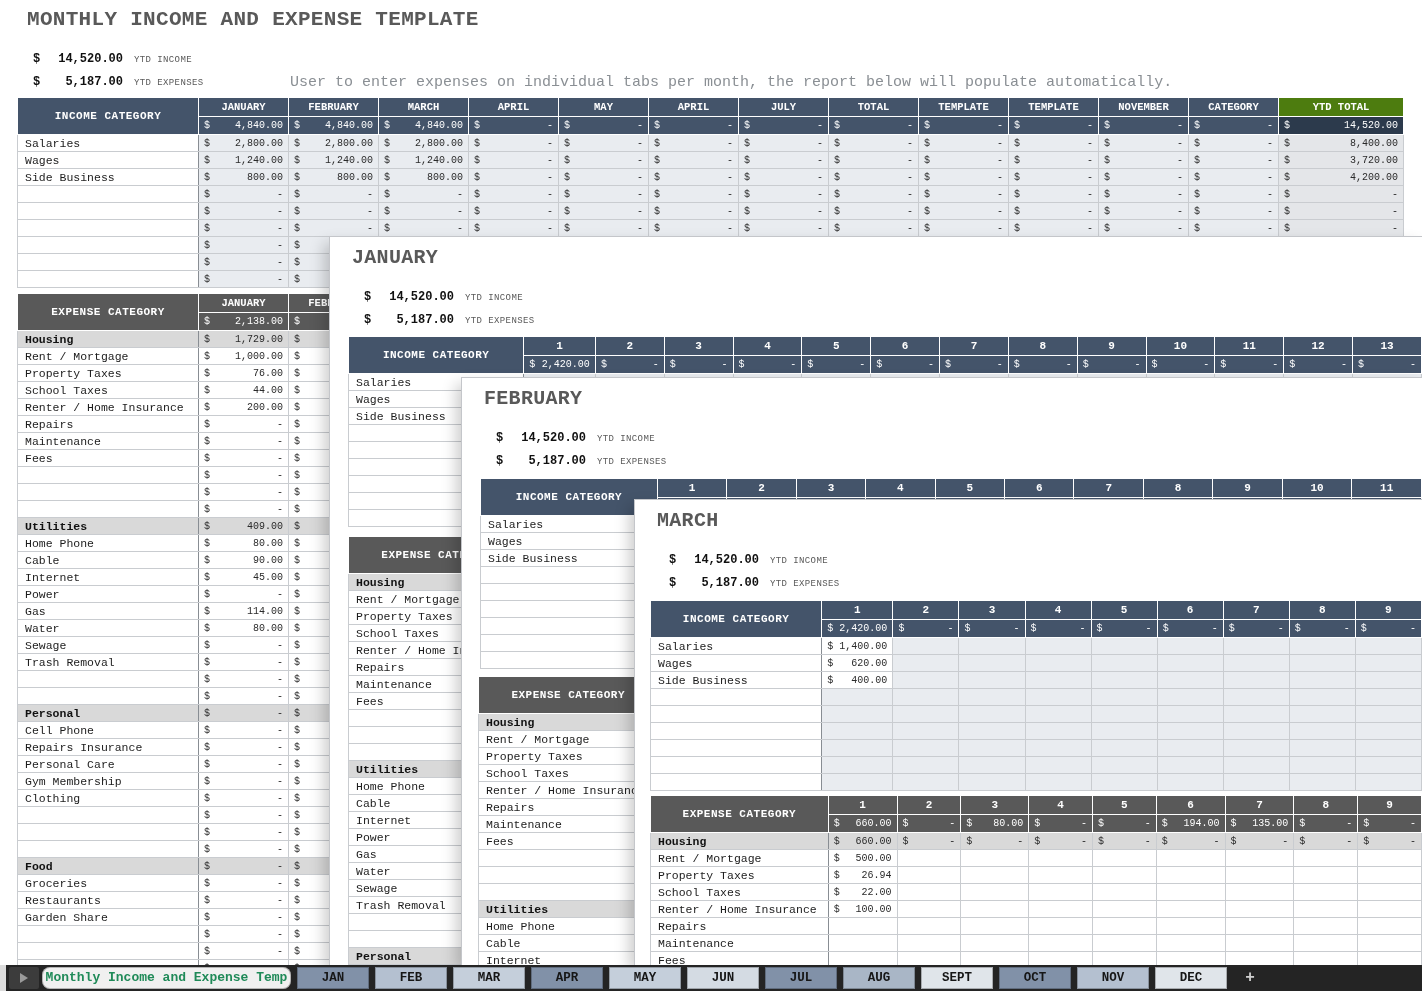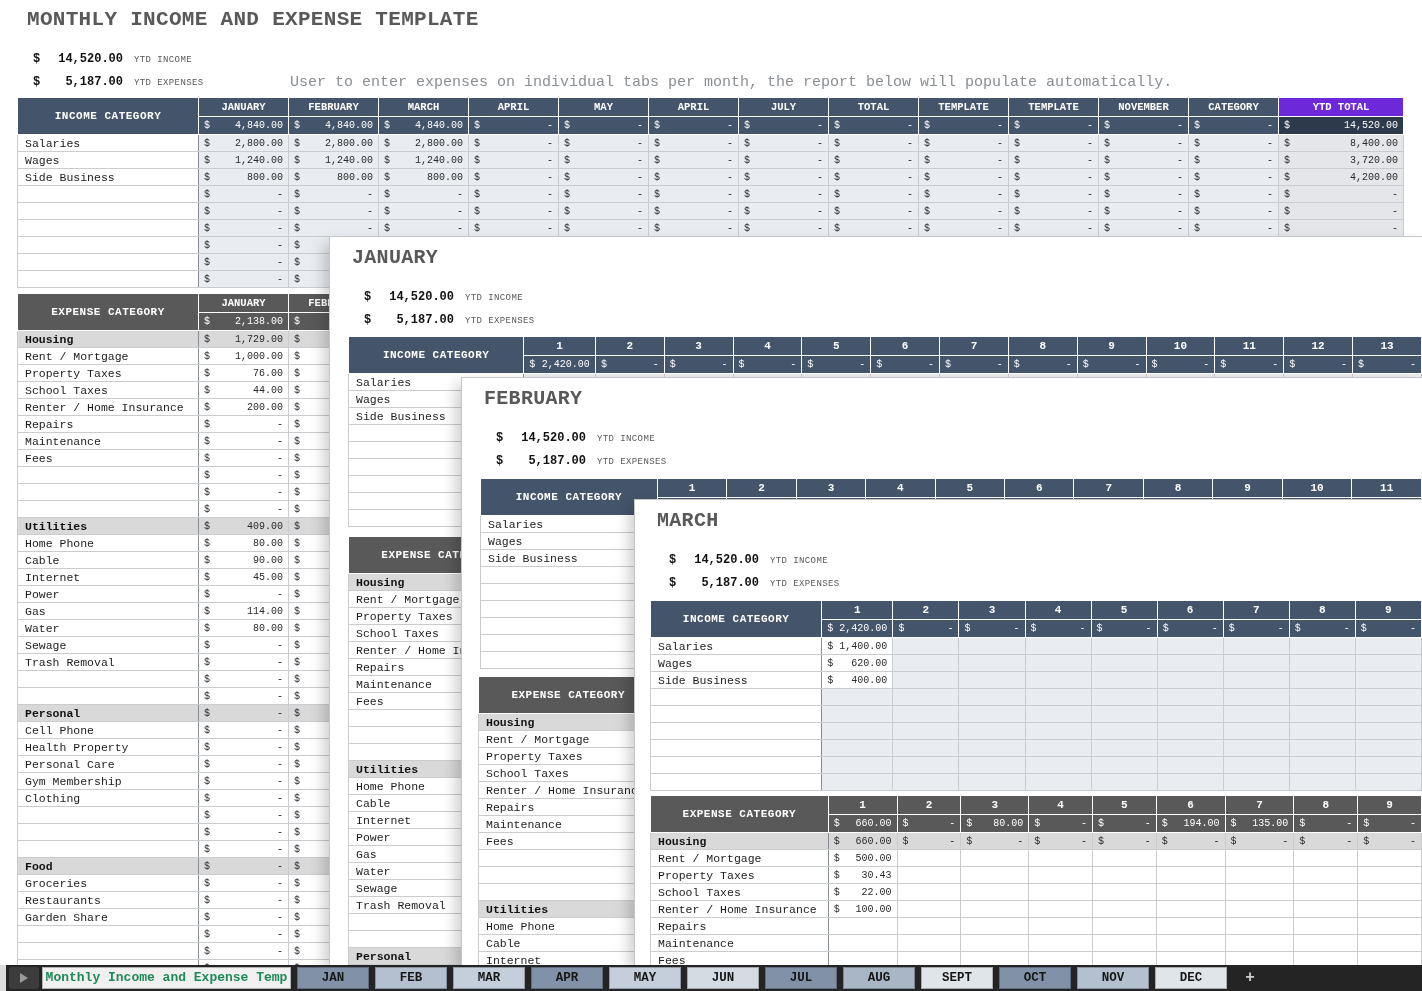--- a/index.html
+++ b/index.html
@@ -19,21 +19,21 @@
   .note{position:absolute;left:290px;top:74px;font-size:15px;color:#8a8f94;}
 
   
   table.money{border-collapse:collapse;table-layout:fixed;position:absolute;background:#fff;
               border:1px solid #5d6168;}
   .money th,.money td{padding:0;overflow:hidden;white-space:nowrap;
                       border:1px solid #c9ccd0;}
   .money th{border-color:rgba(255,255,255,.28);}
   .money .rch{color:#fff;font-size:11px;font-weight:bold;letter-spacing:.5px;text-align:center;
               vertical-align:middle;}
-  .navy{background:#44546a;} .gray{background:#595959;} .ytdnavy{background:#6d28d9;}
+  .navy{background:#44546a;} .gray{background:#595959;} .ytdnavy{background:#4d7c0f;}
   .money th.mh{color:#fff;font-size:10.5px;font-weight:bold;height:18px;text-align:center;}
   .money td.tot{height:17px;border-color:rgba(255,255,255,.22);}
   .money td.tot .mc,.money td.ytot .mc{color:#fff;}
   .money td.ytot{background:#2c3a4c;border-color:rgba(255,255,255,.22);}
   .mc{display:flex;justify-content:space-between;align-items:center;padding:0 5px;
       font-size:10px;height:16px;color:#2a2a2a;}
   .mc .ds{font-weight:normal;}
   tr.r td{height:16px;}
   td.lbl{background:#fff;font-size:11.5px;color:#1c1c1c;padding-left:7px;
          border-right-color:#888d93;}
@@ -1325,21 +1325,21 @@
               </div>
             </td>
             <td class="cw">
               <div class="mc">
                 <span class="ds">$</span>
                 <span class="dv"></span>
               </div>
             </td>
           </tr>
           <tr class="r">
-            <td class="lbl">Health Property</td>
+            <td class="lbl">Repairs Insurance</td>
             <td class="cw">
               <div class="mc">
                 <span class="ds">$</span>
                 <span class="dv">-</span>
               </div>
             </td>
             <td class="cw">
               <div class="mc">
                 <span class="ds">$</span>
                 <span class="dv"></span>
@@ -4690,21 +4690,21 @@
             </td>
             <td class="cw">
               <div class="mc"></div>
             </td>
           </tr>
           <tr class="r">
             <td class="lbl">Property Taxes</td>
             <td class="cw">
               <div class="mc">
                 <span class="ds">$</span>
-                <span class="dv">30.43</span>
+                <span class="dv">26.94</span>
               </div>
             </td>
             <td class="cw">
               <div class="mc"></div>
             </td>
             <td class="cw">
               <div class="mc"></div>
             </td>
             <td class="cw">
               <div class="mc"></div>
@@ -4883,18 +4883,18 @@
           </tr>
         </tbody>
       </table>
   </div>
 
   <div class="tabbar">
     <div class="bar-edge"></div>
     <div class="tab-nav">
       <span class="tri"></span>
     </div>
-    <div class="tab active" id="active-tab" style="color: rgb(31, 138, 88);">Monthly Income and Expense Temp</div>
+    <div class="tab active" id="active-tab" style="color: rgb(31, 138, 88); border-radius: 8px;">Monthly Income and Expense Temp</div>
     <span id="month-tabs" style="display:contents;"><div class="tab month" style="background:#8191a8">JAN</div><div class="tab month" style="background:#b4c0d0">FEB</div><div class="tab month" style="background:#c5cfdb">MAR</div><div class="tab month" style="background:#8191a8">APR</div><div class="tab month" style="background:#c5cfdb">MAY</div><div class="tab month" style="background:#d4dbe3">JUN</div><div class="tab month" style="background:#8191a8">JUL</div><div class="tab month" style="background:#a9b6c6">AUG</div><div class="tab month" style="background:#e0e5ea">SEPT</div><div class="tab month" style="background:#8191a8">OCT</div><div class="tab month" style="background:#b4c0d0">NOV</div><div class="tab month" style="background:#e0e5ea">DEC</div></span>
     <div class="tab plus">+</div>
   </div>
 
 </div>
 
 </body></html>

